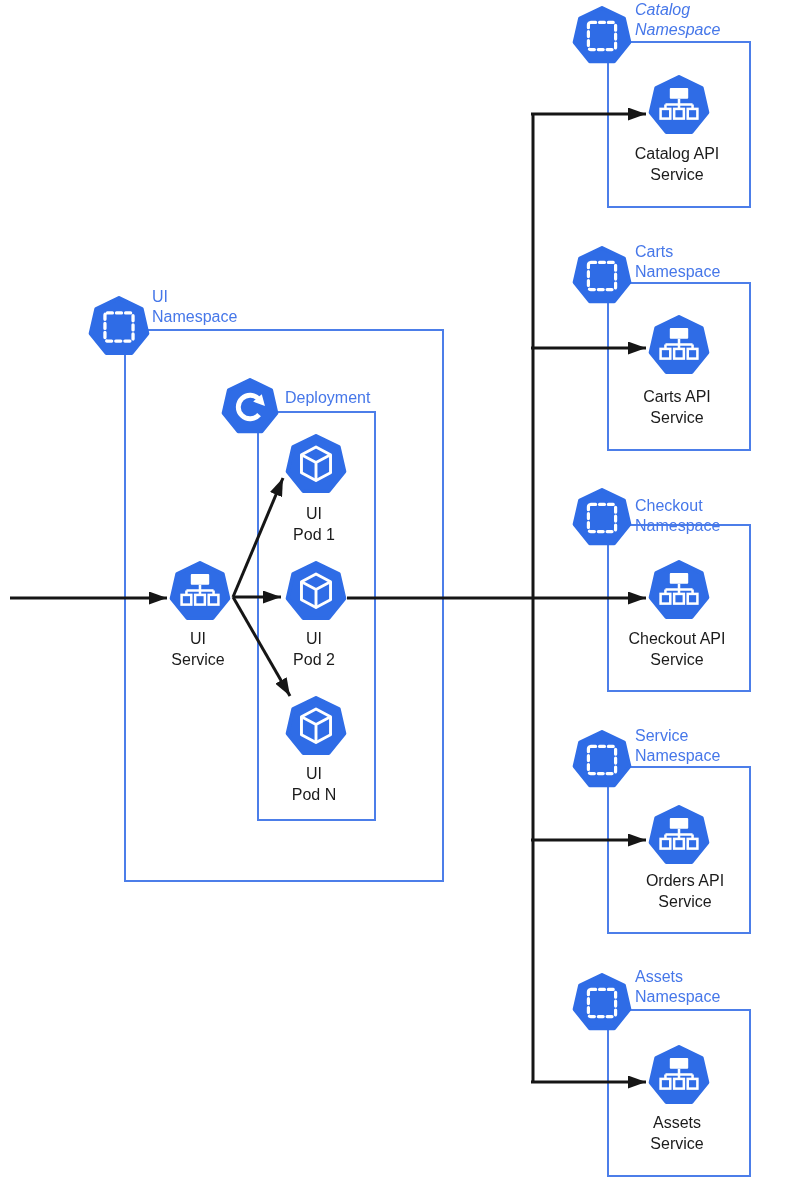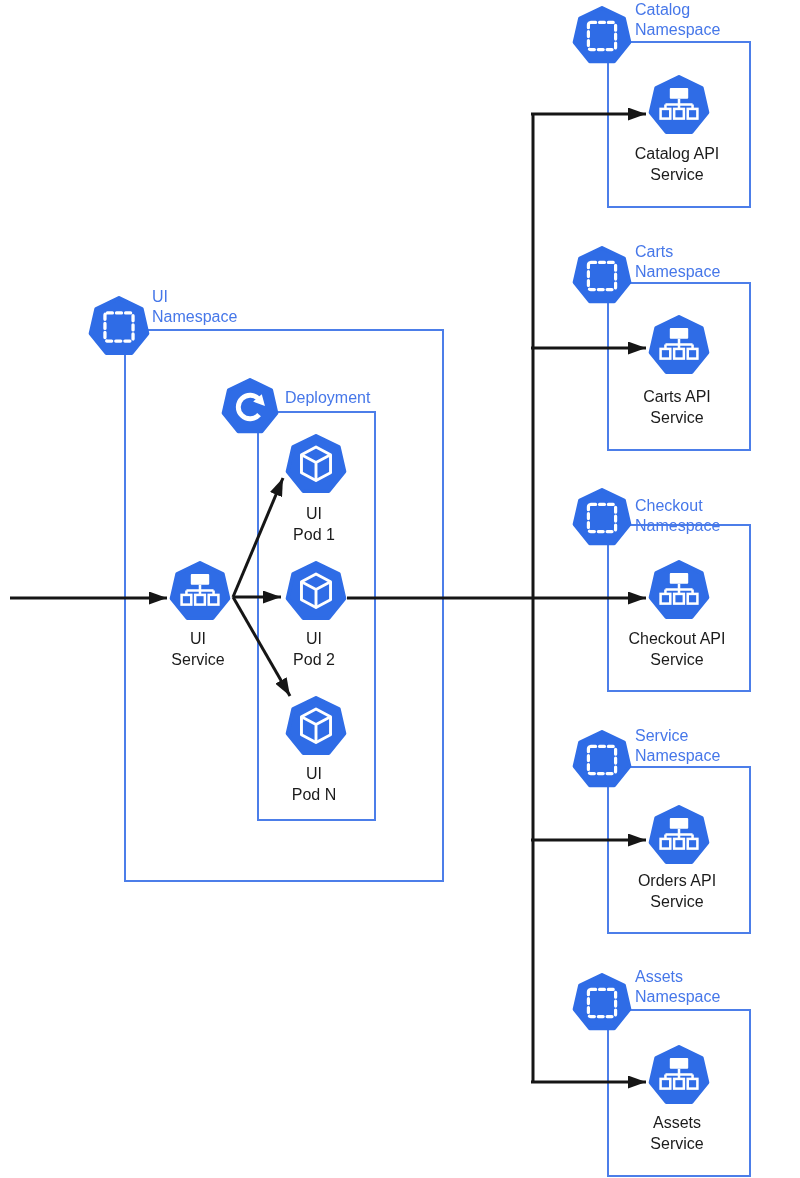--- a/index.html
+++ b/index.html
@@ -118,35 +118,35 @@
   <div class="lbl blue" style="left:285px; top:388px;">Deployment</div>
   <div class="lbl black" style="left:130px; top:628px;">UI
 Service</div>
   <div class="lbl black" style="left:246px; top:503px;">UI
 Pod 1</div>
   <div class="lbl black" style="left:246px; top:628px;">UI
 Pod 2</div>
   <div class="lbl black" style="left:246px; top:763px;">UI
 Pod N</div>
 
-  <div class="lbl blue" style="left:635px; top:0px;">Catalog
+  <div class="lbl blue" style="left:635px; top:0px;font-style:italic;">Catalog
 Namespace</div>
   <div class="lbl blue" style="left:635px; top:242px;">Carts
 Namespace</div>
   <div class="lbl blue" style="left:635px; top:496px;">Checkout
 Namespace</div>
   <div class="lbl blue" style="left:635px; top:726px;">Service
 Namespace</div>
   <div class="lbl blue" style="left:635px; top:967px;">Assets
 Namespace</div>
 
   <div class="lbl black" style="left:609px; top:143px;">Catalog API
 Service</div>
   <div class="lbl black" style="left:609px; top:386px;">Carts API
 Service</div>
   <div class="lbl black" style="left:609px; top:628px;">Checkout API
 Service</div>
-  <div class="lbl black" style="left:609px; top:870px;">Orders API
+  <div class="lbl black" style="left:609px; top:870px;padding-left:8px;">Orders API
 Service</div>
   <div class="lbl black" style="left:609px; top:1112px;">Assets
 Service</div>
 
 </div>
 
 </body></html>

